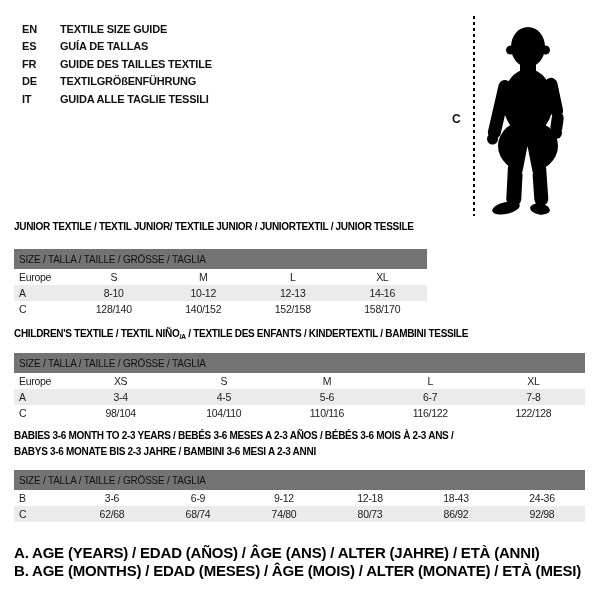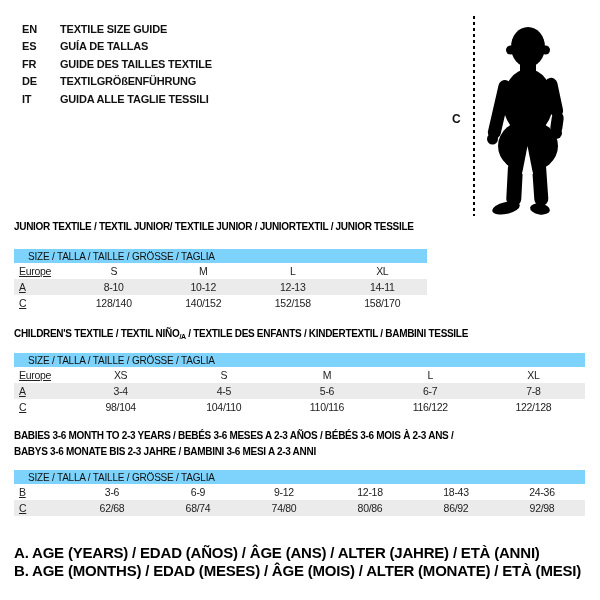--- a/index.html
+++ b/index.html
@@ -22,24 +22,24 @@
   .t-junior-title{top:213px;}
   .t-children-title{top:320px;}
   .t-babies-title{top:420px;line-height:16px;white-space:normal;width:500px;}
   .sub{font-size:7px;vertical-align:-2px;}
 
   
   .tbl{position:absolute;left:14px;}
   .t-junior{top:241px;width:413px;}
   .t-children{top:345px;width:571px;}
   .t-babies{top:462px;width:571px;}
-  .tbl-head{height:14px;background:#7dd3fc;display:flex;align-items:center;padding-left:14px;
+  .tbl-head{height:20px;background:#737373;display:flex;align-items:center;padding-left:5px;
     font-size:10px;letter-spacing:-0.2px;color:#111;}
   .tbl-row{display:flex;height:16px;align-items:center;font-size:10.5px;letter-spacing:-0.3px;color:#222;}
-  .tbl-row .lbl{width:55px;padding-left:5px;box-sizing:border-box;text-decoration:underline;}
+  .tbl-row .lbl{width:55px;padding-left:5px;box-sizing:border-box;}
   .tbl-row .cell{flex:1;text-align:center;}
   .row-alt{background:#ebebeb;}
 
   
   .legend{position:absolute;left:14px;top:536px;font-size:15px;font-weight:700;letter-spacing:-0.2px;color:#000;line-height:17.6px;}
 </style>
 </head>
 <body>
 
 <div class="canvas">
@@ -98,21 +98,21 @@
       <span class="cell">S</span>
       <span class="cell">M</span>
       <span class="cell">L</span>
       <span class="cell">XL</span>
     </div>
     <div class="tbl-row row-alt">
       <span class="lbl">A</span>
       <span class="cell">8-10</span>
       <span class="cell">10-12</span>
       <span class="cell">12-13</span>
-      <span class="cell">14-11</span>
+      <span class="cell">14-16</span>
     </div>
     <div class="tbl-row">
       <span class="lbl">C</span>
       <span class="cell">128/140</span>
       <span class="cell">140/152</span>
       <span class="cell">152/158</span>
       <span class="cell">158/170</span>
     </div>
   </div>
 
@@ -158,21 +158,21 @@
       <span class="cell">9-12</span>
       <span class="cell">12-18</span>
       <span class="cell">18-43</span>
       <span class="cell">24-36</span>
     </div>
     <div class="tbl-row row-alt">
       <span class="lbl">C</span>
       <span class="cell">62/68</span>
       <span class="cell">68/74</span>
       <span class="cell">74/80</span>
-      <span class="cell">80/86</span>
+      <span class="cell">80/73</span>
       <span class="cell">86/92</span>
       <span class="cell">92/98</span>
     </div>
   </div>
 
   <div class="legend">
     <div>A. AGE (YEARS) / EDAD (AÑOS) / ÂGE (ANS) / ALTER (JAHRE) / ETÀ (ANNI)</div>
     <div>B. AGE (MONTHS) / EDAD (MESES) / ÂGE (MOIS) / ALTER (MONATE) / ETÀ (MESI)</div>
   </div>
 

